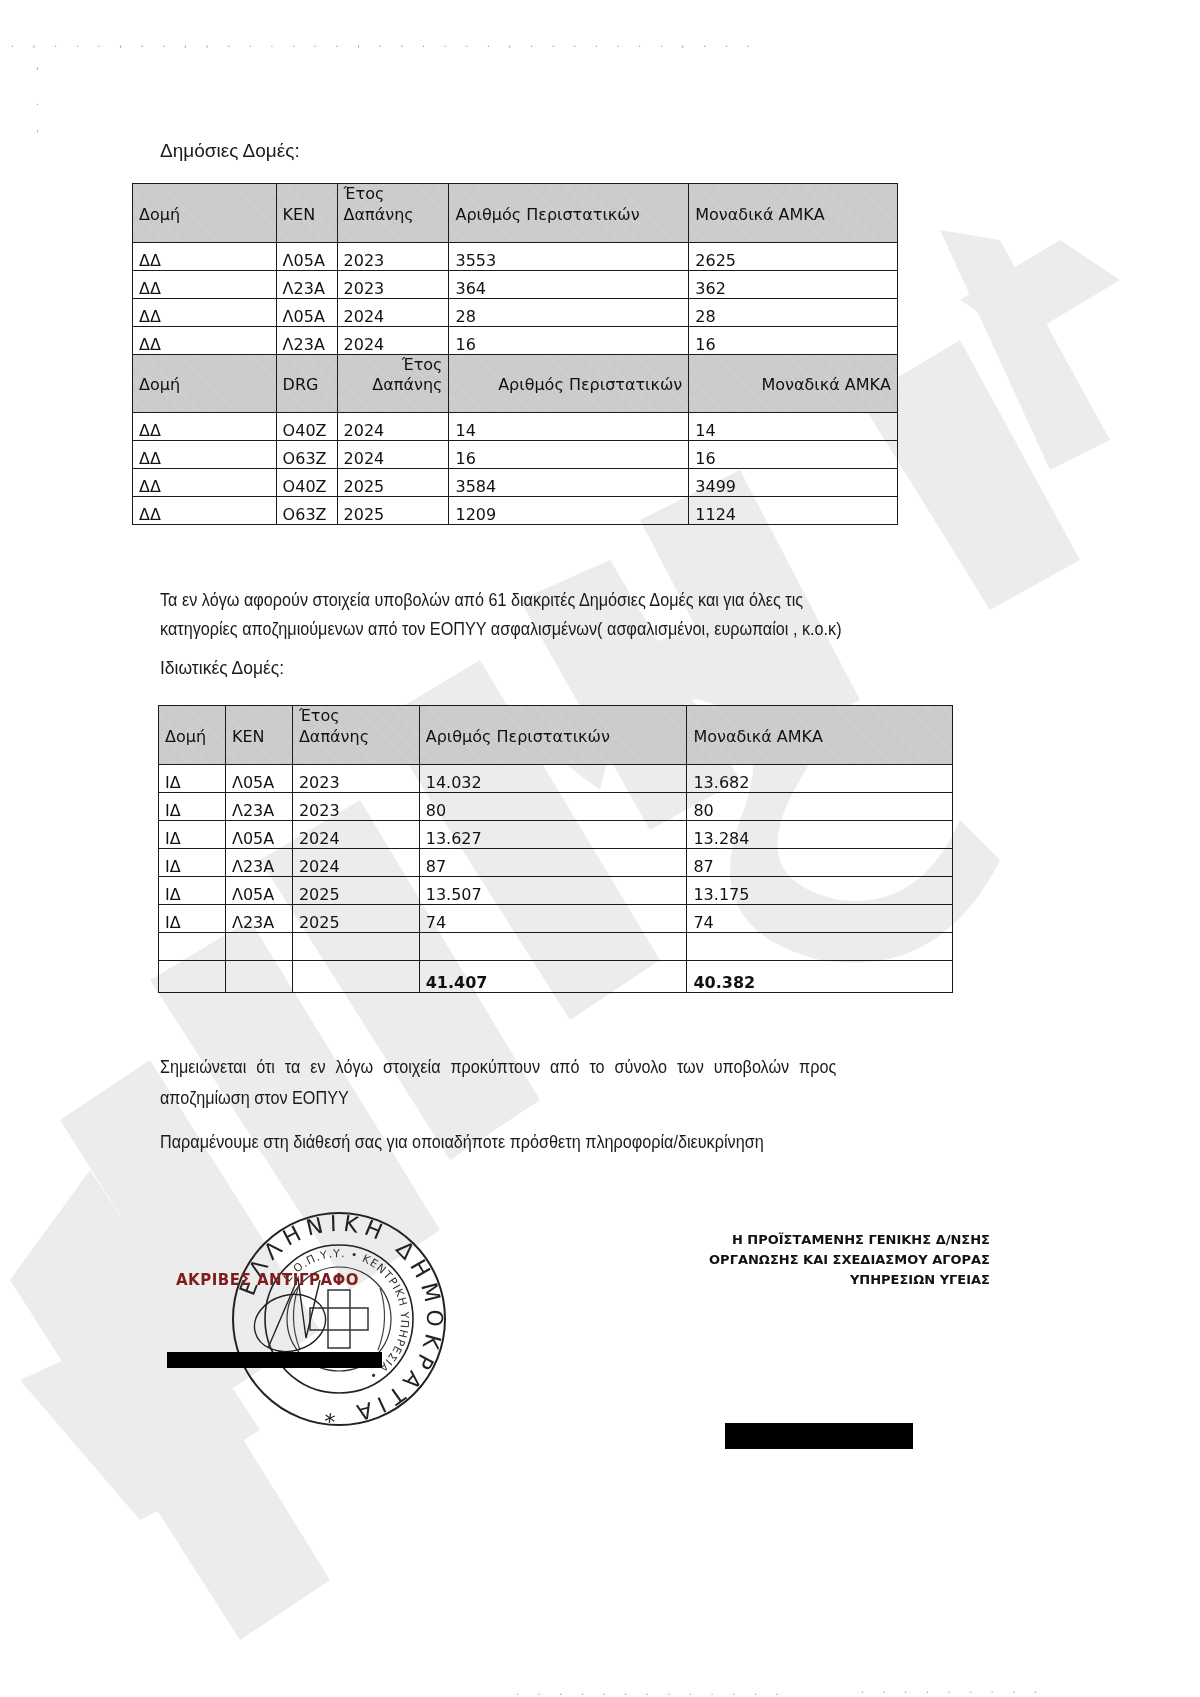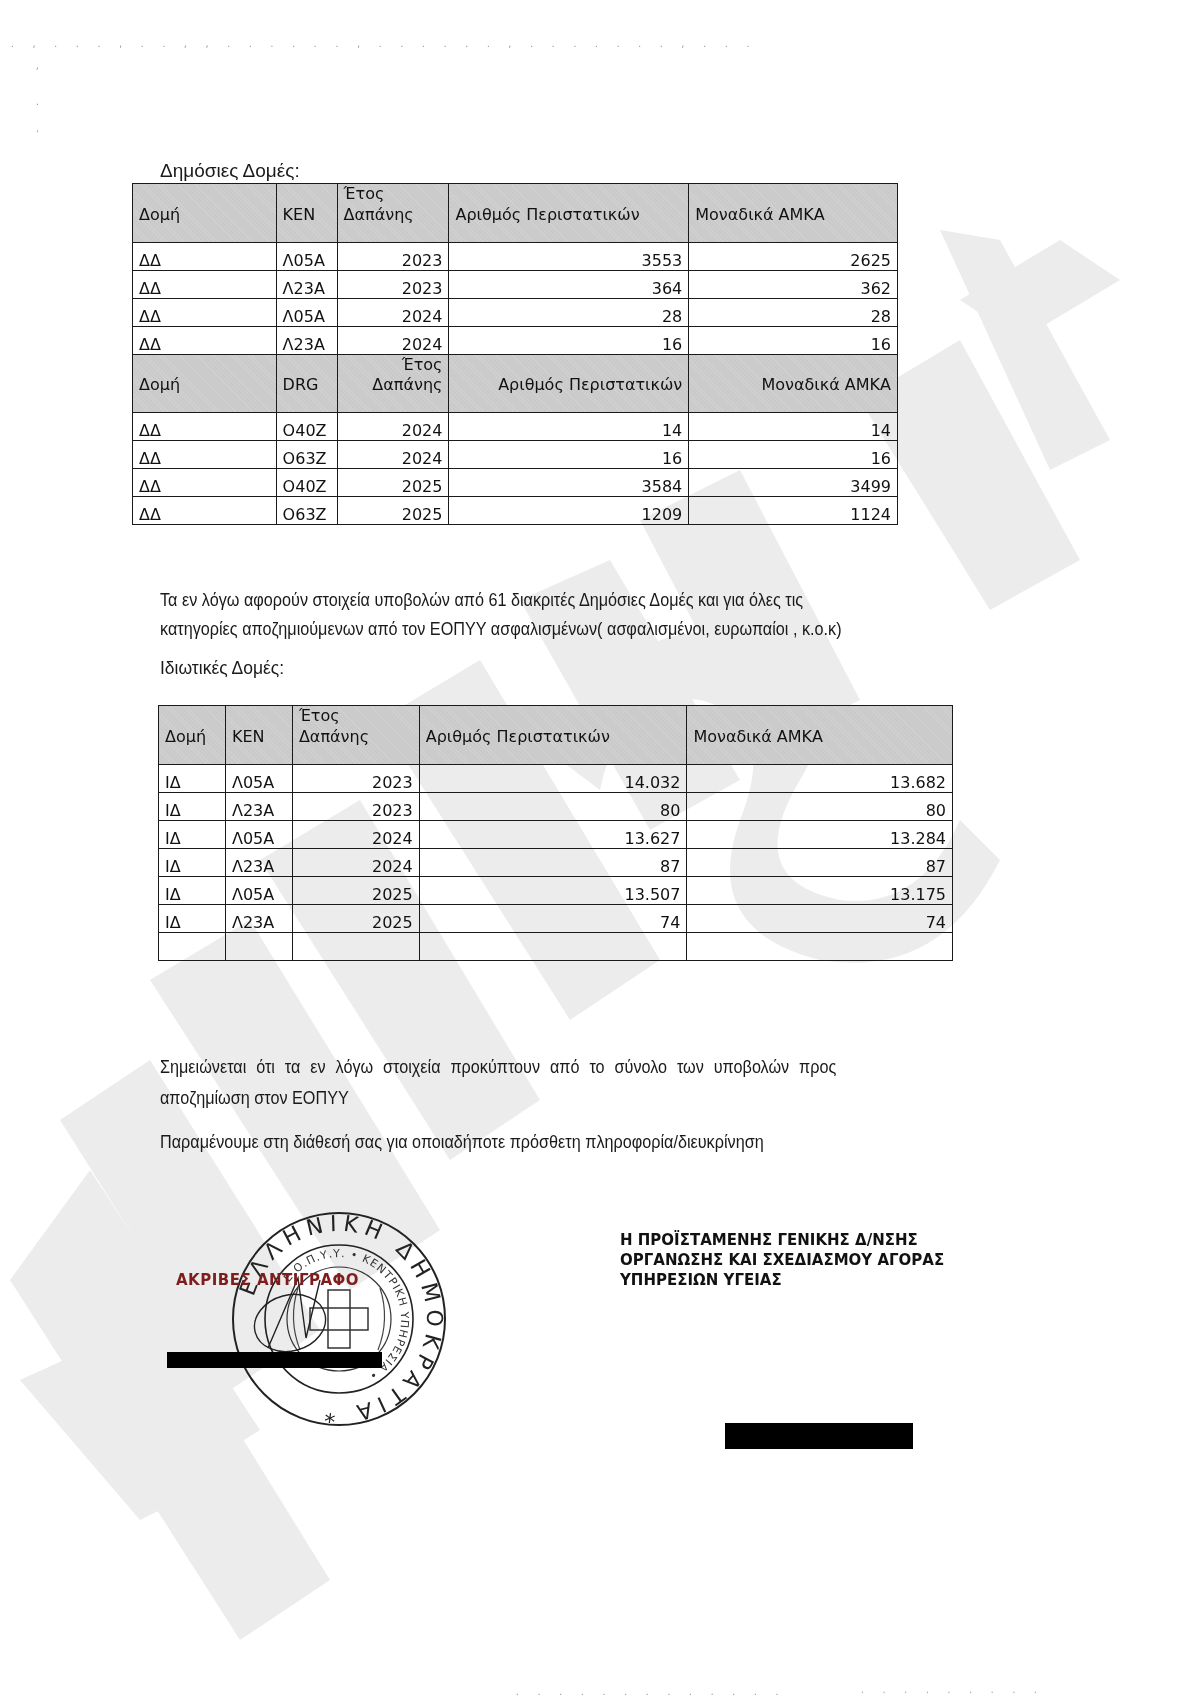--- a/index.html
+++ b/index.html
@@ -58,41 +58,41 @@
       font-weight: normal;
     }
     table.data th {
       background: #c9c9c9;
       background-image: repeating-linear-gradient(45deg, rgba(255,255,255,0.18) 0 1px, transparent 1px 3px);
       text-align: left;
       padding-bottom: 16px;
       line-height: 1.3;
     }
     table.data th.right { text-align: right; }
-    table.data td.num { text-align: right; }
+    table.data td.num { }
     table.data td.bold { font-weight: bold; }
     .hdr-two {
       display: block;
     }
     .para {
       position: absolute;
       font-family: "Liberation Sans", sans-serif;
       font-size: 18px;
       line-height: 29px;
       color: #1a1a1a;
       transform: scaleX(0.9);
       transform-origin: left top;
     }
     .sign-title {
       position: absolute;
       font-family: "DejaVu Sans", sans-serif;
       font-weight: bold;
-      font-size: 15px;
+      font-size: 13px;
       line-height: 20px;
-      text-align: left;
+      text-align: right;
       color: #111;
     }
     .copy-label {
       position: absolute;
       font-family: "DejaVu Sans", sans-serif;
       font-weight: bold;
       font-size: 15px;
       color: #7f1d1d;
     }
     .redaction {
@@ -129,21 +129,21 @@
   </g>
 </svg>
 
 <div class="content">
 
   <div class="scan-noise" style="left:10px; top:40px;">. ,  . . .  , . . ,   , . .    . .    . . , .   . .   . .    . , . .    . .  .   .  .   , . . .</div>
   <div class="scan-noise" style="left:35px; top:62px;">,</div>
   <div class="scan-noise" style="left:35px; top:98px;">.</div>
   <div class="scan-noise" style="left:35px; top:130px;">'</div>
 
-  <div class="section-title" style="left:160px; top:140px;margin-top:20px;">Δημόσιες Δομές:</div>
+  <div class="section-title" style="left:160px; top:140px;">Δημόσιες Δομές:</div>
 
   <table class="data" style="left:132px; top:183px; width:766px;">
     <colgroup>
       <col style="width:144px">
       <col style="width:61px">
       <col style="width:112px">
       <col style="width:240px">
       <col style="width:209px">
     </colgroup>
     <tbody>
@@ -295,20 +295,27 @@
       <td class="num">74</td>
       <td class="num">74</td>
     </tr>
     <tr>
       <td></td>
       <td></td>
       <td></td>
       <td></td>
       <td></td>
     </tr>
+    <tr style="height:32px;">
+      <td></td>
+      <td></td>
+      <td></td>
+      <td class="num bold">41.407</td>
+      <td class="num bold">40.382</td>
+    </tr>
   </tbody>
     </table>
 
   <div class="para" style="left:160px; top:1052px; width:1000px; line-height:31px;">
     <div style="word-spacing:6px;">Σημειώνεται ότι τα εν λόγω στοιχεία προκύπτουν από το σύνολο των υποβολών προς</div>
     <div>αποζημίωση στον ΕΟΠΥΥ</div>
   </div>
   <div class="para" style="left:160px; top:1128px; width:1000px;">Παραμένουμε στη διάθεσή σας για οποιαδήποτε πρόσθετη πληροφορία/διευκρίνηση</div>
 
   <svg class="stamp" style="left:228px; top:1208px;" width="222" height="222" viewBox="0 0 222 222" xmlns="http://www.w3.org/2000/svg">

